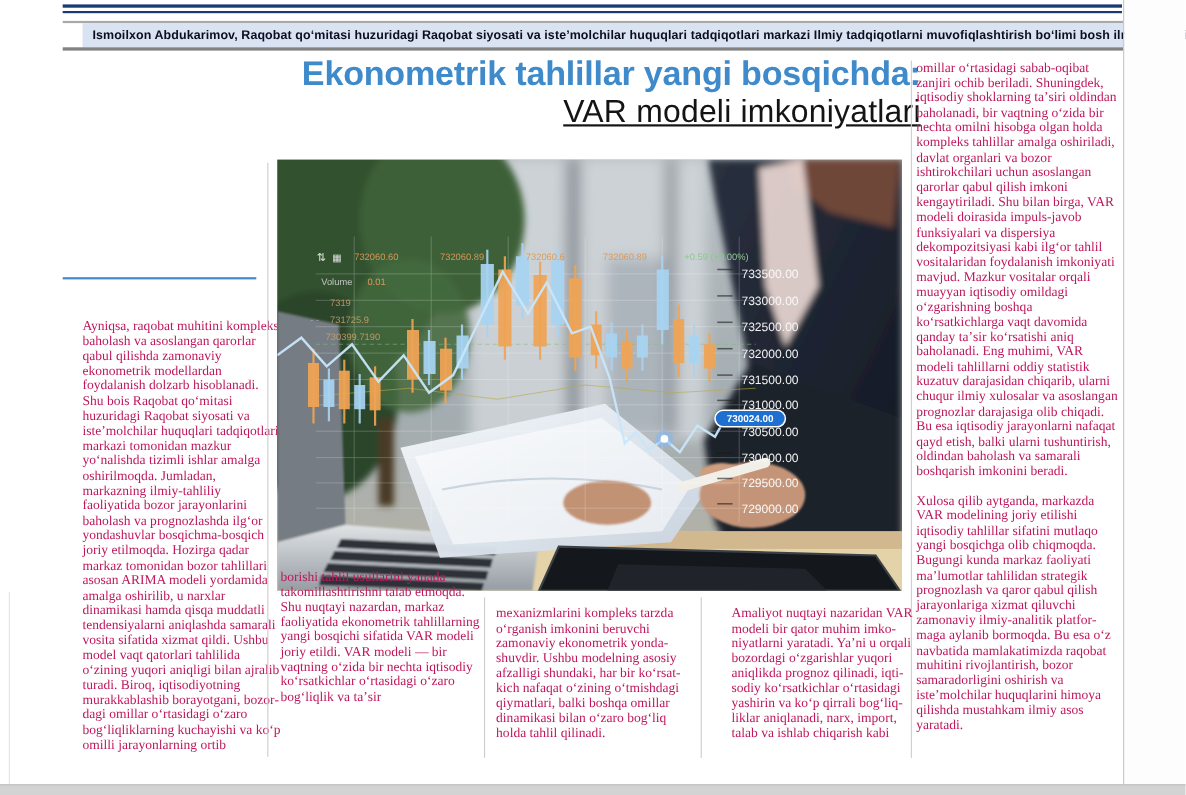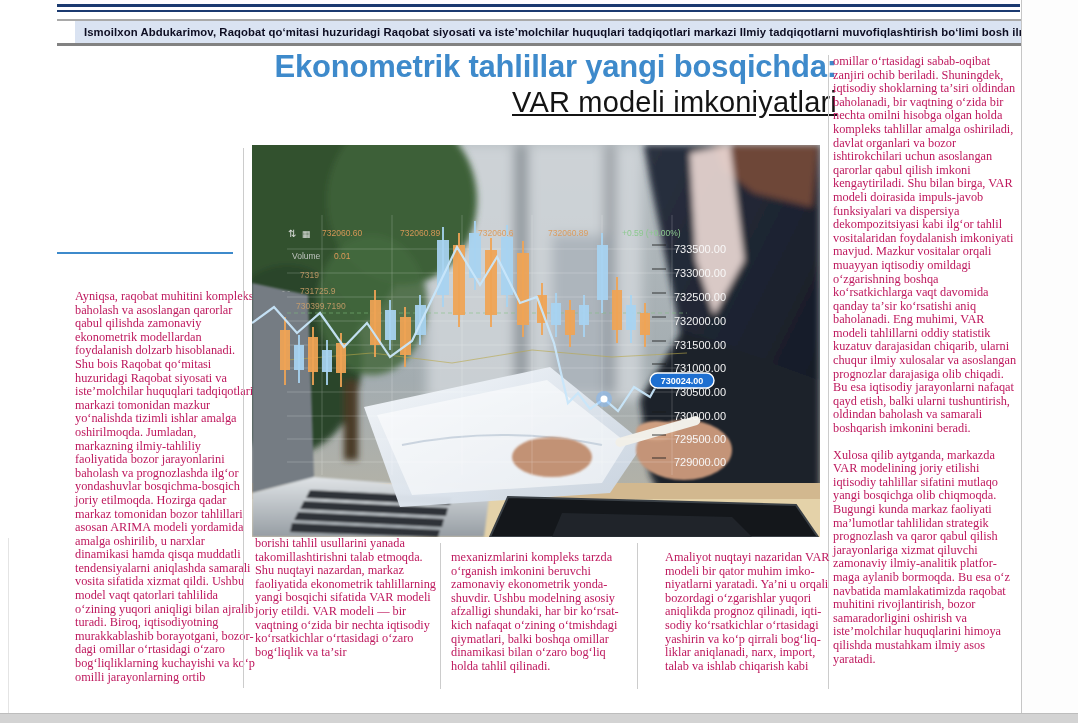--- a/index.html
+++ b/index.html
@@ -18,21 +18,21 @@
   
   .headline{left:57px;top:50px;width:780px;line-height:1.12;text-align:right;}
   .headline .l1{font-size:31px;font-weight:bold;color:#3e8acb;letter-spacing:-.2px;display:block;}
   .headline .l2{font-size:29px;font-weight:400;color:#141414;letter-spacing:.2px;display:block;margin-top:1px;text-decoration:underline;}
   
   .lede{left:57px;top:147px;width:178px;font-size:11.6px;line-height:13.7px;font-weight:600;color:#1f1f1f;}
   .lede-rule{left:57px;top:252px;width:176px;height:2px;background:#3e8acb;}
   
   .bodycol{font-family:Liberation Serif, serif;font-size:12.3px;line-height:13.6px;color:#be185d;text-align:left;}
   .col1{left:75px;top:263px;width:180px;margin-top:27px;}
-  .col2{left:255px;top:537px;width:181px;}
+  .col2{left:255px;top:518px;width:181px;}
   .col3{left:451px;top:551px;width:177px;}
   .col4{left:665px;top:551px;width:174px;}
   .col5{left:833px;top:55px;width:186px;}
   .col5 p{margin:0 0 13px 0;}
   
   .vsep{width:1px;background:#cccccc;}
   .sep1{left:243px;top:148px;height:540px;}
   .sep2{left:440px;top:543px;height:146px;}
   .sep3{left:637px;top:543px;height:146px;}
   .sep4{left:828px;top:55px;height:634px;}

